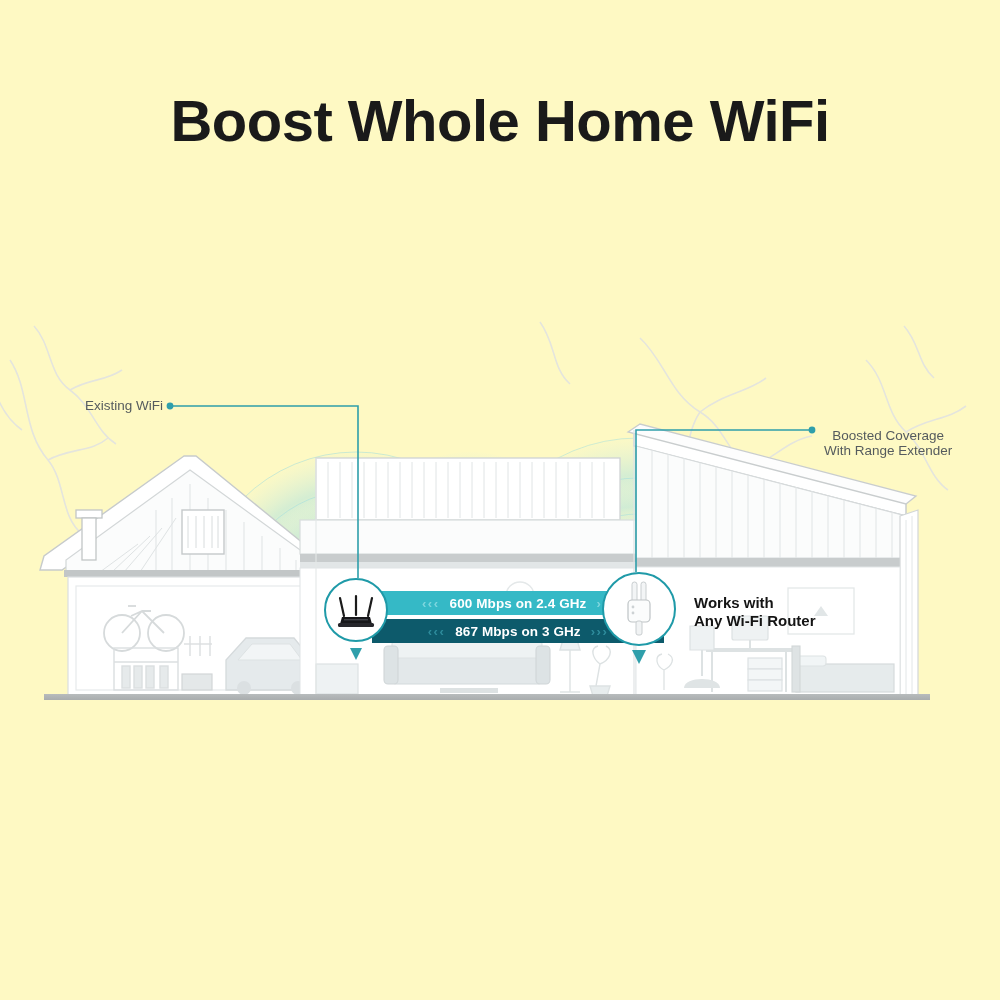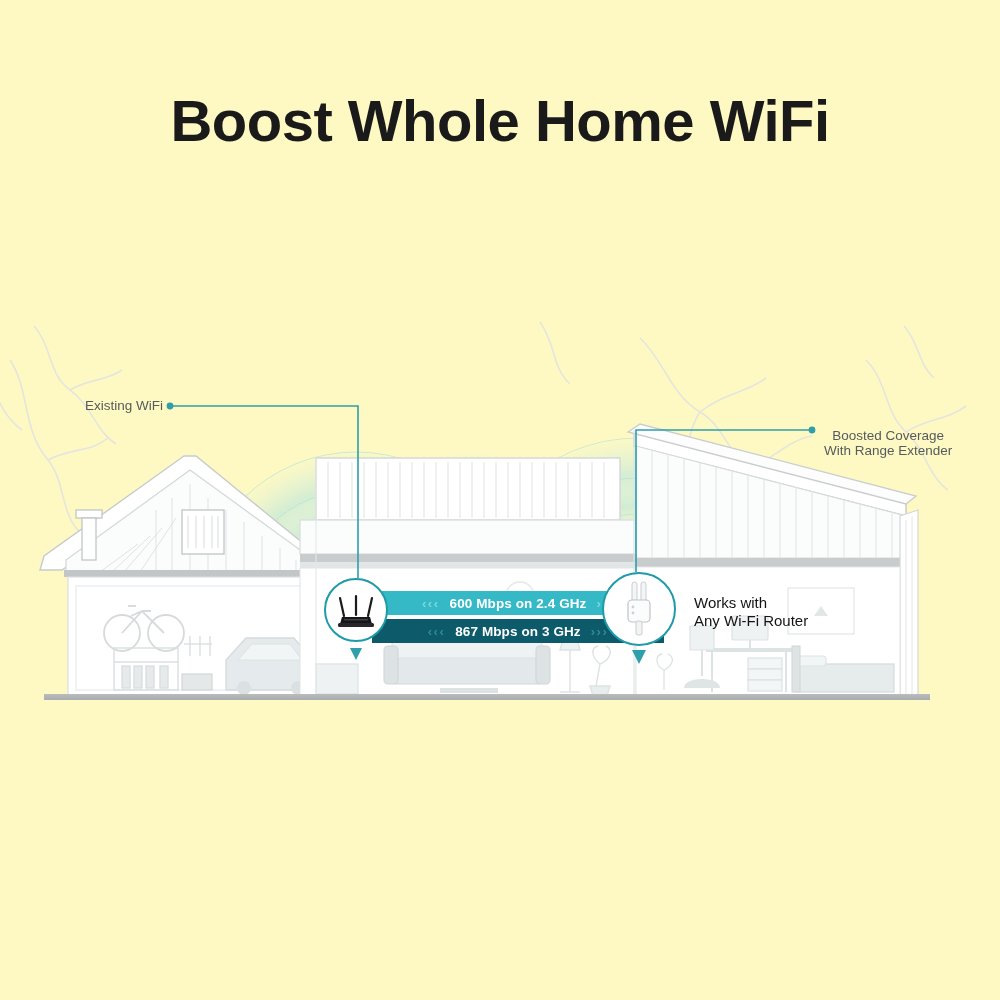--- a/index.html
+++ b/index.html
@@ -110,21 +110,21 @@
     left: 602px;
     top: 572px;
     width: 74px;
     height: 74px;
   }
   #works-with {
     position: absolute;
     left: 694px;
     top: 594px;
     font-size: 15px;
-    font-weight: normal;
+    font-weight: bold;
     color: #141414;
     line-height: 18px;
     white-space: pre-line;
   }
 </style>
 </head>
 <body>
 
 <div id="stage">
 

